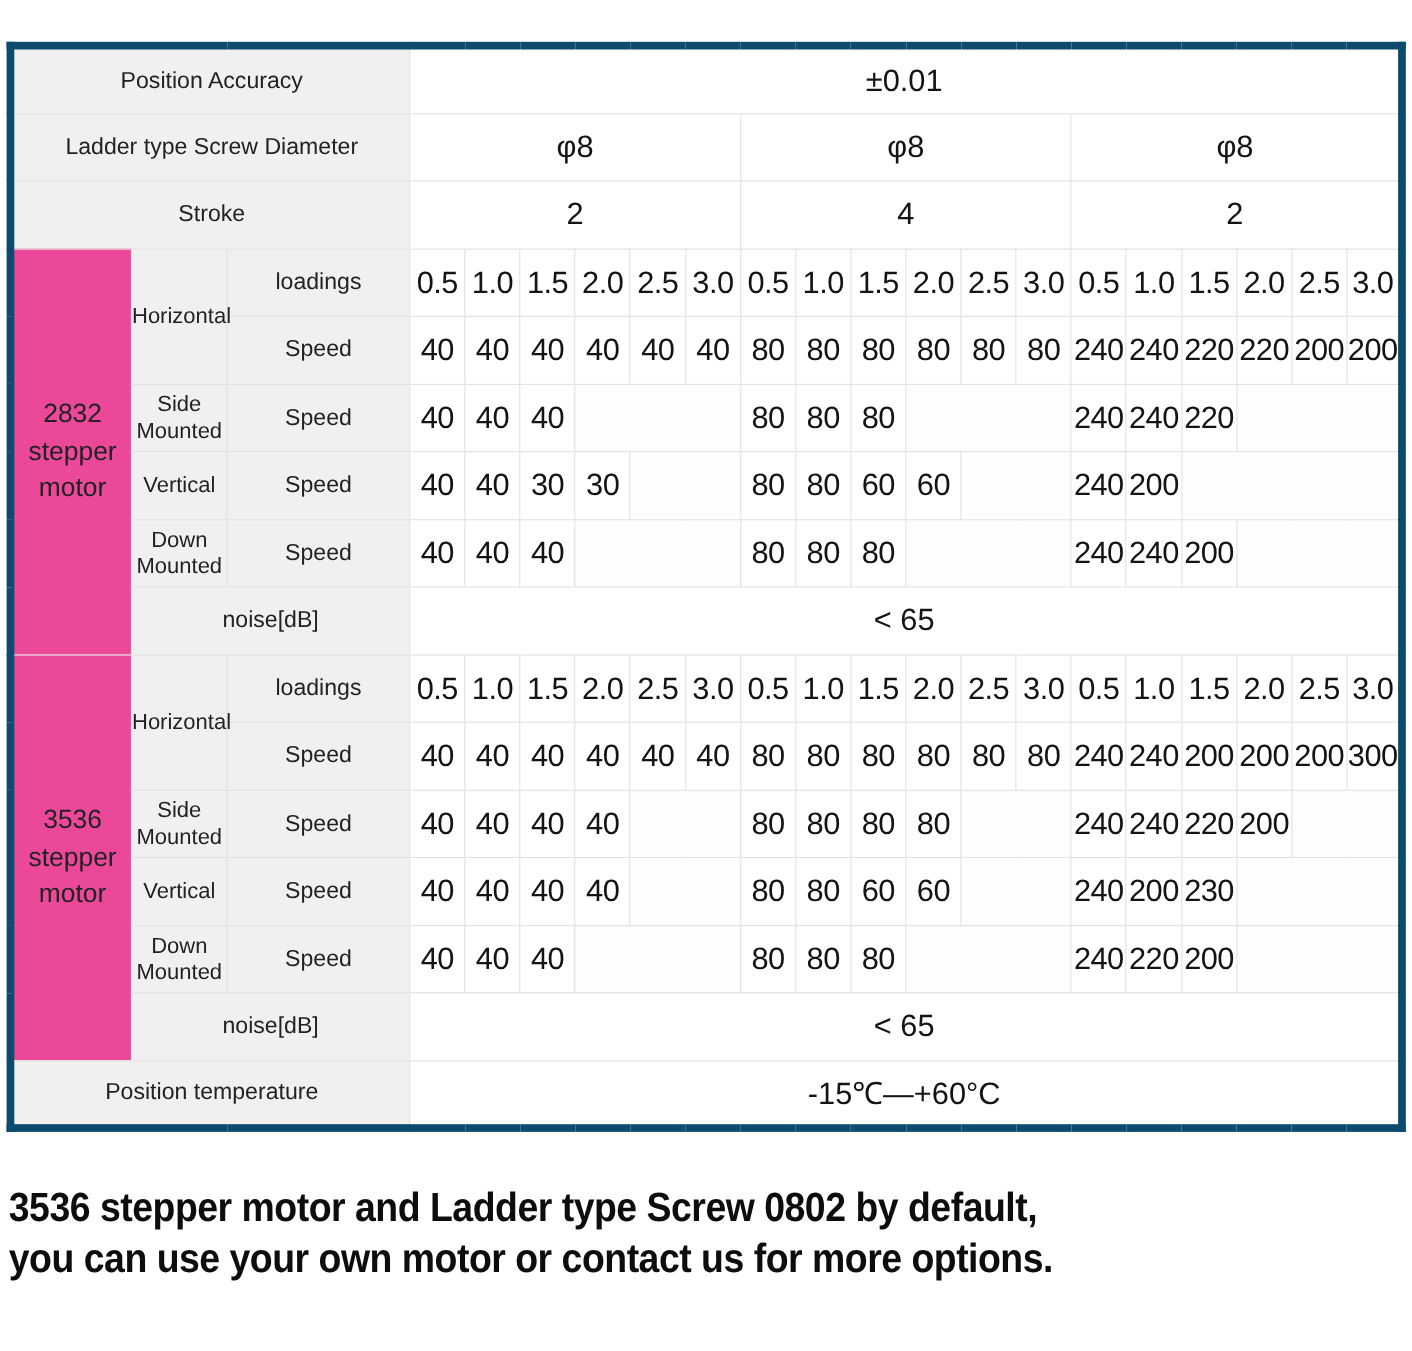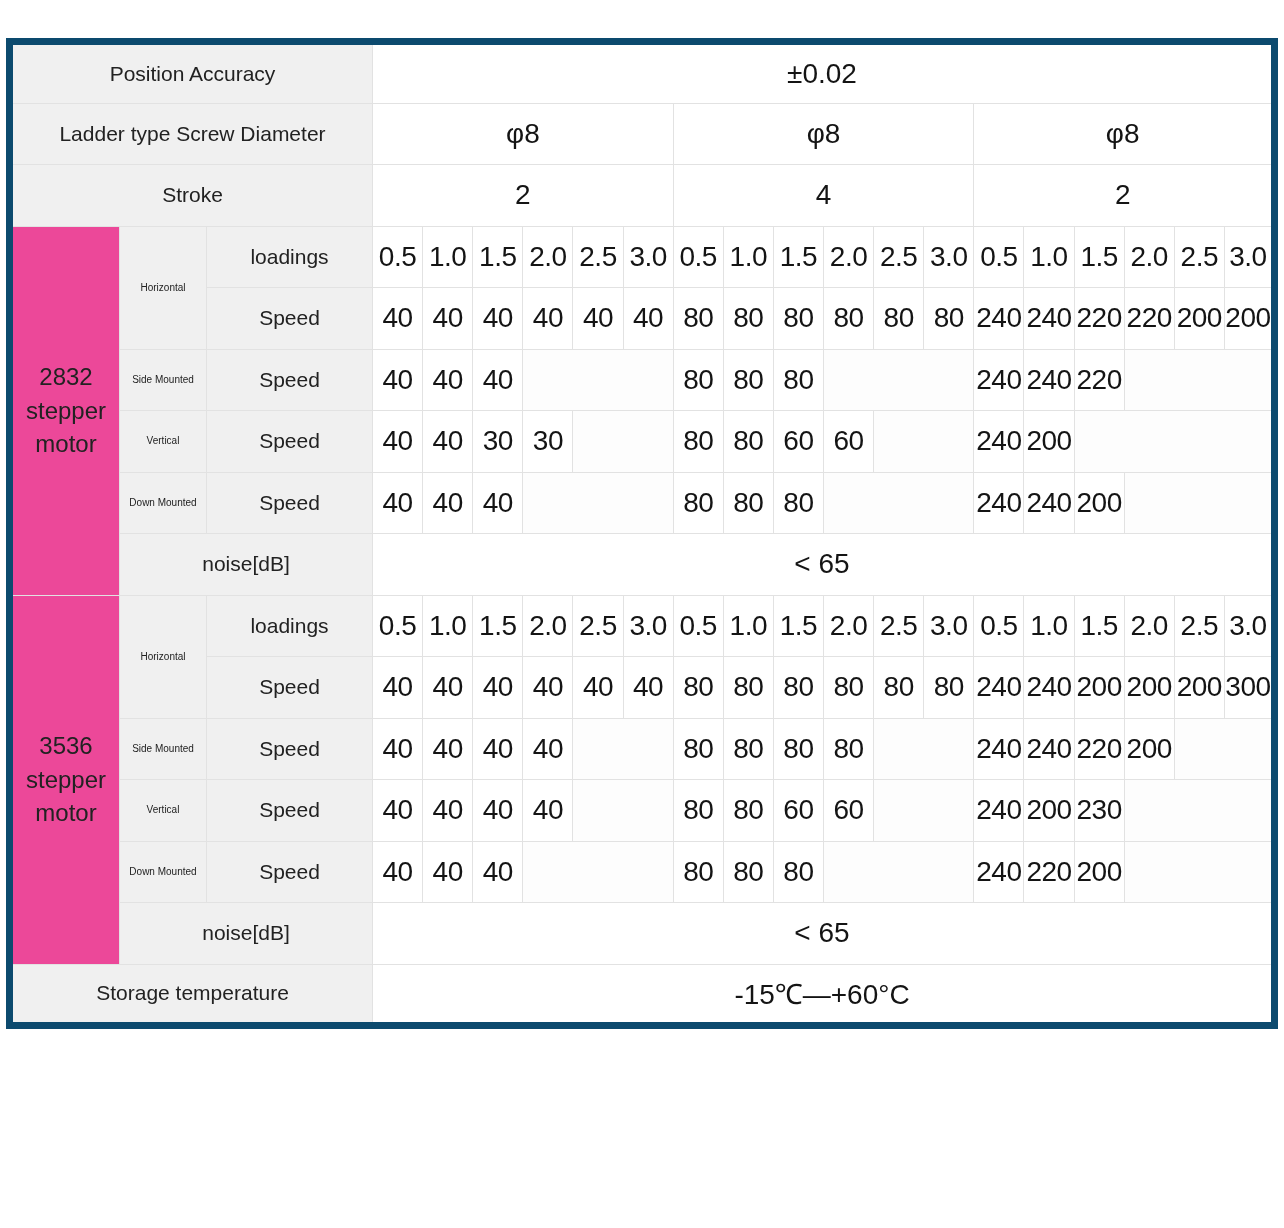--- a/index.html
+++ b/index.html
@@ -55,21 +55,21 @@
   }
   td.cell-motor {
     background: #ec4899;
     font-size: 24px;
     line-height: 1.4;
     color: #222;
     padding: 0 2px;
   }
   td.cell-orient {
     background: #f0f0f0;
-    font-size: 10px;
+    font-size: 20px;
     line-height: 1.2;
     text-align: left;
     padding-left: 10px;
     color: #222;
   }
   td.cell-big { font-size: 28px; background: #fff; color: #141414; }
   td.cell-num { font-size: 28px; background: #fff; color: #141414; letter-spacing: -0.5px; }
   td.cell-blank { background: #fdfdfd; }
 
   .footer {
@@ -113,21 +113,21 @@
       <col>
         <col>
         <col>
         <col>
         <col>
         <col>
     </colgroup>
     <tbody>
         <tr>
           <td colspan="3" class="cell-head">Position Accuracy</td>
-          <td colspan="18" class="cell-big">±0.02</td>
+          <td colspan="18" class="cell-big">±0.01</td>
         </tr>
         <tr>
           <td colspan="3" class="cell-head">Ladder type Screw Diameter</td>
           <td colspan="6" class="cell-big">φ8</td>
           <td colspan="6" class="cell-big">φ8</td>
           <td colspan="6" class="cell-big">φ8</td>
         </tr>
         <tr>
           <td colspan="3" class="cell-head">Stroke</td>
           <td colspan="6" class="cell-big">2</td>
@@ -326,20 +326,24 @@
           <td class="cell-num">240</td>
           <td class="cell-num">220</td>
           <td class="cell-num">200</td>
           <td colspan="3" class="cell-blank"></td>
         </tr>
         <tr>
           <td colspan="2" class="cell-head">noise[dB]</td>
           <td colspan="18" class="cell-big">&lt; 65</td>
         </tr>
         <tr>
-          <td colspan="3" class="cell-head">Storage temperature</td>
+          <td colspan="3" class="cell-head">Position temperature</td>
           <td colspan="18" class="cell-big">-15℃—+60°C</td>
         </tr>
       </tbody>
   </table>
 
+  <div class="footer">
+    <span class="footer-line">3536 stepper motor and Ladder type Screw 0802 by default,</span>
+    <span class="footer-line">you can use your own motor or contact us for more options.</span>
+  </div>
 
 </div>
 
 </body></html>

